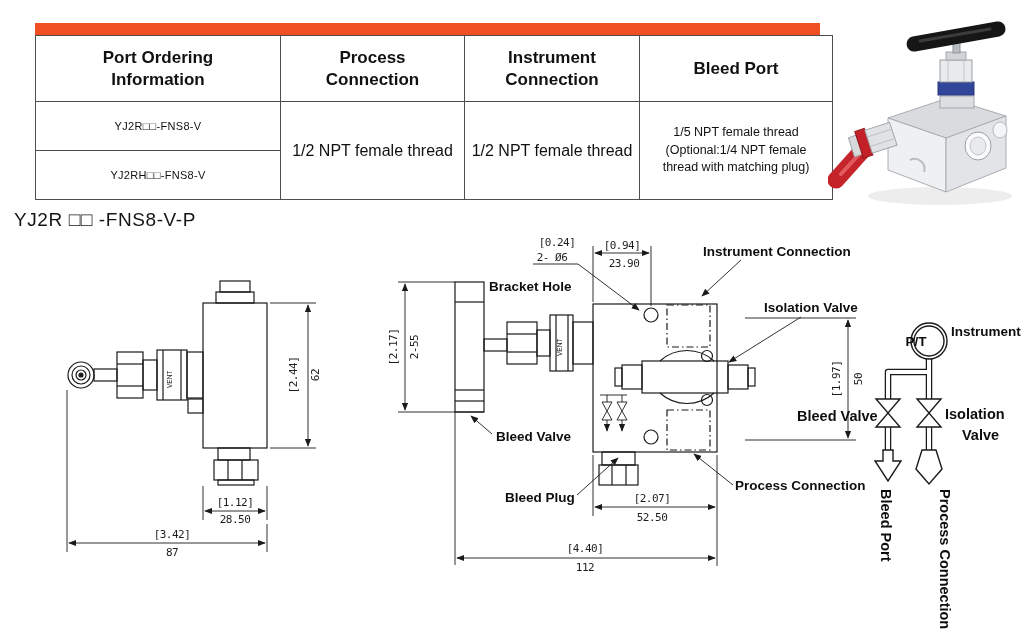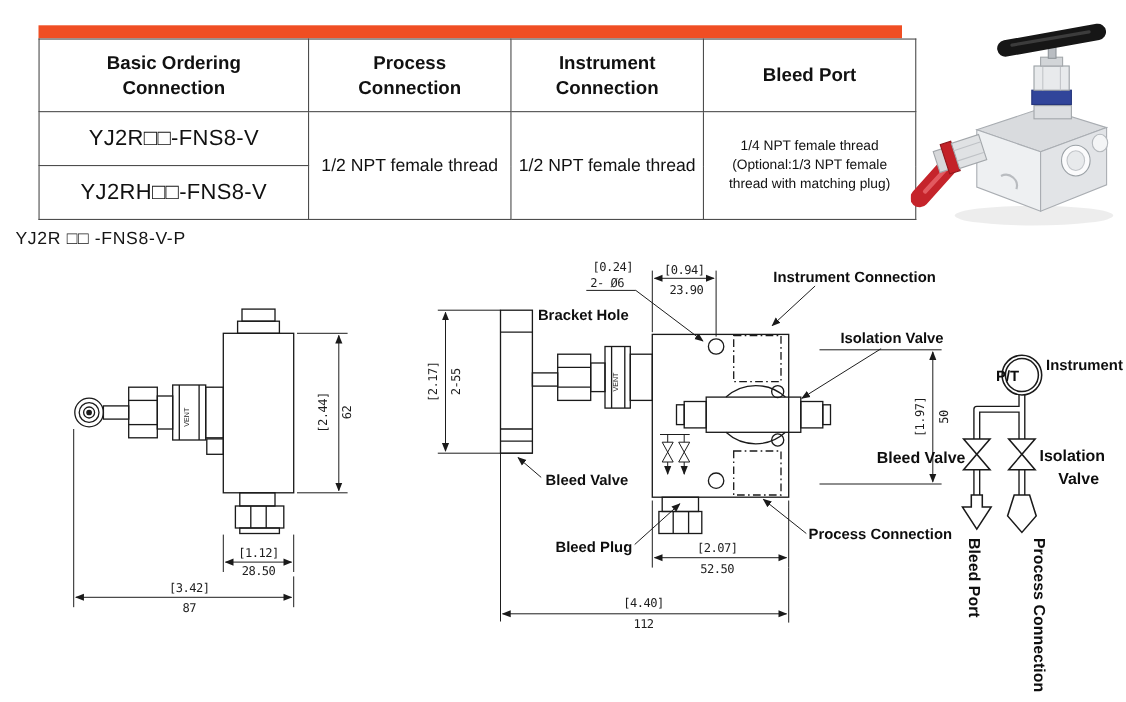--- a/index.html
+++ b/index.html
@@ -8,54 +8,54 @@
   
   .spec-table-wrap{position:absolute;left:35px;top:23px;width:785px;}
   .accent-bar{height:12px;width:100%;}
   table.spec{border-collapse:collapse;width:785px;table-layout:fixed;background:#fff;}
   table.spec th,table.spec td{border:1.4px solid #4d4d4d;vertical-align:middle;text-align:center;}
   table.spec th{height:63px;font-size:17px;font-weight:bold;line-height:1.25;}
   .hdr-span{display:inline-block;}
   th.c1 .hdr-span{max-width:170px;}
   th.c2 .hdr-span{max-width:115px;}
   th.c3 .hdr-span{max-width:125px;}
-  td.model{height:46px;font-size:20px;letter-spacing:.3px;}
+  td.model{height:46px;font-size:11px;letter-spacing:.3px;}
   td.conn{font-size:16px;}
   td.bleed{font-size:12.5px;line-height:1.42;text-align:left;padding:6px 9px;}
   
-  .model-code{position:absolute;left:14px;top:209px;font-size:16px;letter-spacing:.6px;color:#151515;}
+  .model-code{position:absolute;left:14px;top:209px;font-size:19px;letter-spacing:.6px;color:#151515;}
   
   svg.drawing{position:absolute;left:0;top:0;}
   .dimtxt{font-family:"DejaVu Sans Mono",monospace;font-size:11px;fill:#1d1d1d;letter-spacing:-.5px;}
   .lbl{font-family:"Liberation Sans",sans-serif;font-weight:bold;font-size:13.5px;fill:#0e0e0e;}
   .lbl-lg{font-family:"Liberation Sans",sans-serif;font-weight:bold;font-size:14.5px;fill:#0e0e0e;}
   .venttxt{font-family:"Liberation Sans",sans-serif;font-size:6.5px;fill:#222;}
   
   .photo{position:absolute;left:828px;top:20px;width:194px;height:192px;}
 </style>
 </head>
 <body>
 
 <div class="page">
 
   <div class="spec-table-wrap">
     <div class="accent-bar" style="background:#F04E23"></div>
     <table class="spec">
       <tbody>
           <tr>
-        <th class="c1" style="width:242px"><span class="hdr-span">Basic Ordering Connection</span></th>
+        <th class="c1" style="width:242px"><span class="hdr-span">Port Ordering Information</span></th>
         <th class="c2" style="width:181px"><span class="hdr-span">Process Connection</span></th>
         <th class="c3" style="width:172px"><span class="hdr-span">Instrument Connection</span></th>
         <th class="c4" style="width:190px"><span class="hdr-span">Bleed Port</span></th>
       </tr>
       <tr>
         <td class="model">YJ2R□□-FNS8-V</td>
         <td class="conn" rowspan="2">1/2 NPT female thread</td>
         <td class="conn" rowspan="2">1/2 NPT female thread</td>
-        <td class="bleed" rowspan="2">1/4 NPT female thread (Optional:1/3 NPT female thread with matching plug)</td>
+        <td class="bleed" rowspan="2">1/5 NPT female thread (Optional:1/4 NPT female thread with matching plug)</td>
       </tr>
       <tr>
         <td class="model">YJ2RH□□-FNS8-V</td>
       </tr>
     </tbody>
       </table>
   </div>
 
   <svg class="photo" viewBox="0 0 194 192">
     <ellipse cx="112" cy="176" rx="72" ry="9" fill="#000" opacity="0.07"></ellipse>

